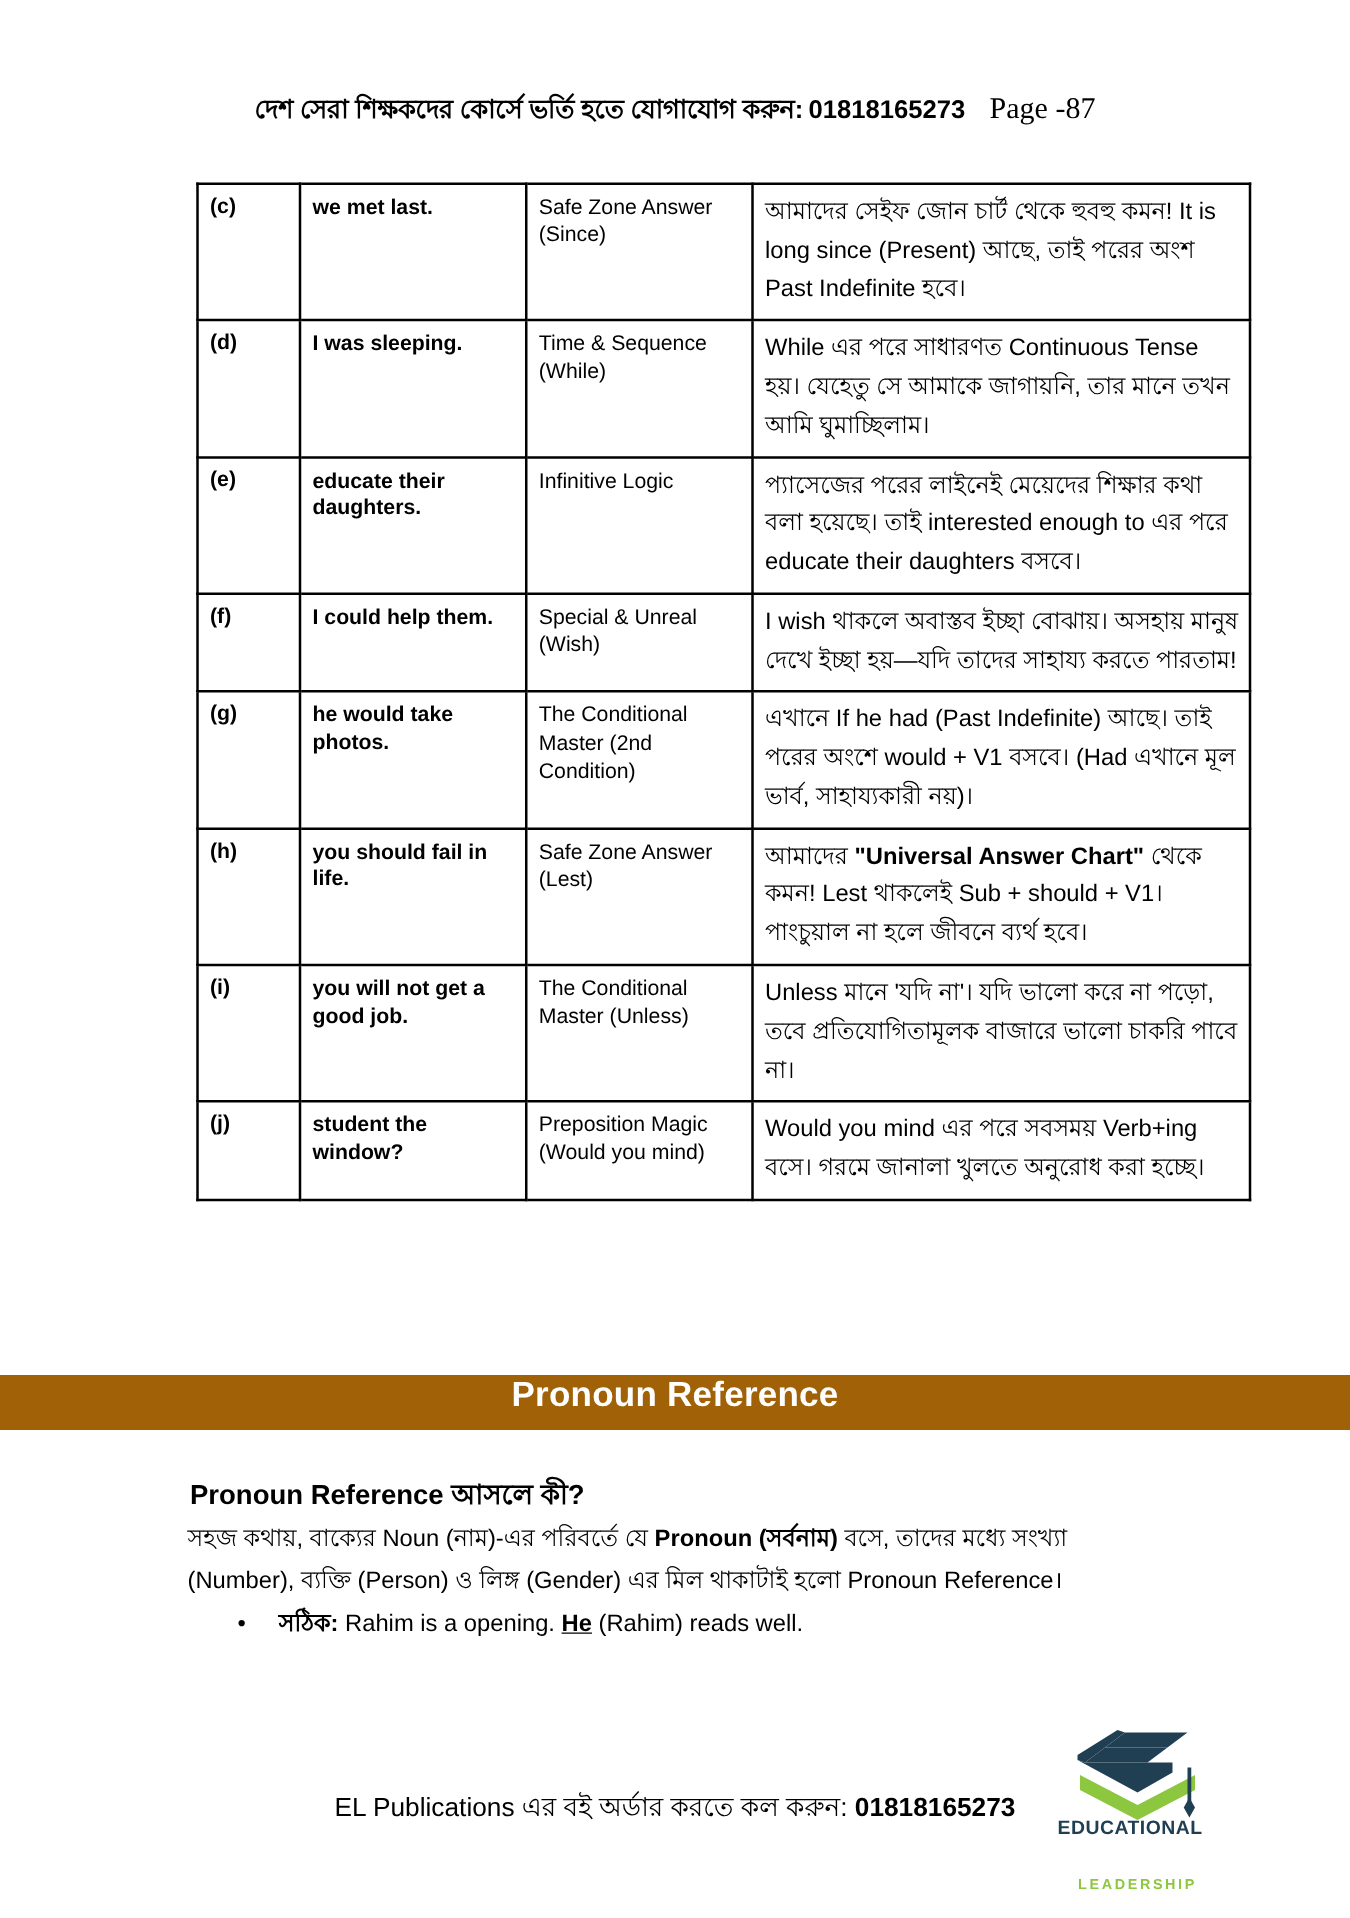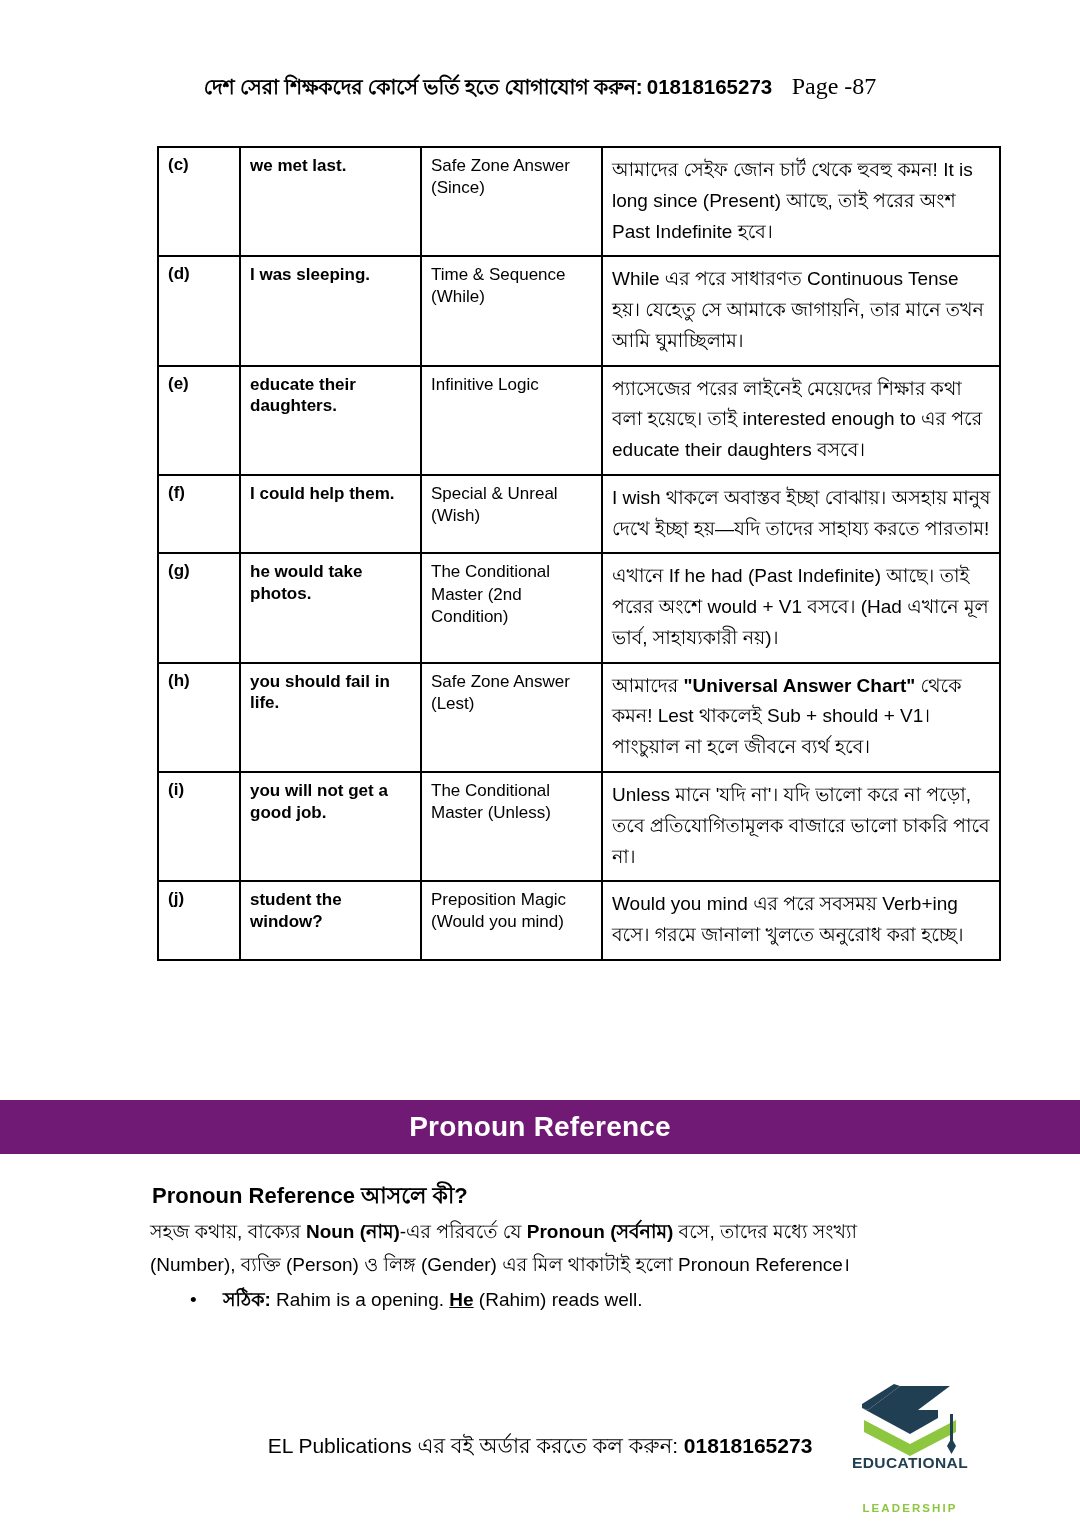--- a/index.html
+++ b/index.html
@@ -59,25 +59,24 @@
   .col-answer { width: 162px; font-weight: bold; font-size: 17px; line-height: 1.28; }
   .col-rule   { width: 162px; font-weight: normal; font-size: 17px; line-height: 1.3; }
   .col-expl   { width: 379px; font-size: 19px; line-height: 1.62; padding-left: 11px; }
 
   
   .section-banner {
     position: absolute;
     left: 0;
     top: 1100px;
     width: 1080px;
-    height: 54px;
-    background: #701a75;
+    height: 44px;
+    background: #a16207;
     color: #ffffff;
     display: flex;
-    align-items: center;
     justify-content: center;
     font-size: 28px;
     font-weight: bold;
     letter-spacing: 0.2px;
   }
 
   
   .sub-heading {
     position: absolute;
     left: 152px;
@@ -135,21 +134,21 @@
     top: 1384px;
     width: 128px;
     height: 110px;
   }
   .logo-mark { position: absolute; left: 8px; top: 0; width: 112px; height: 72px; }
   .logo-word {
     position: absolute;
     left: 0;
     top: 70px;
     width: 128px;
-    text-align: center;
+    text-align: left;
     font-size: 15.5px;
     font-weight: bold;
     color: #203f52;
     letter-spacing: 0.4px;
   }
   .logo-sub {
     position: absolute;
     left: 0;
     top: 90px;
     width: 128px;
@@ -222,21 +221,21 @@
       </tr>
     </tbody>
 </table>
 
 <div class="section-banner">
   <span>Pronoun Reference</span>
 </div>
 
 <div class="sub-heading">Pronoun Reference আসলে কী?</div>
 
-<div class="body-para"><span>সহজ কথায়, বাক্যের </span><span style="font-weight: bold;">Noun (নাম)</span><span>-এর পরিবর্তে যে </span><span style="font-weight: bold;">Pronoun (সর্বনাম)</span><span> বসে, তাদের মধ্যে সংখ্যা (Number), ব্যক্তি (Person) ও লিঙ্গ (Gender) এর মিল থাকাটাই হলো Pronoun Reference।</span></div>
+<div class="body-para"><span>সহজ কথায়, বাক্যের </span><span style="font-weight: normal;">Noun (নাম)</span><span>-এর পরিবর্তে যে </span><span style="font-weight: bold;">Pronoun (সর্বনাম)</span><span> বসে, তাদের মধ্যে সংখ্যা (Number), ব্যক্তি (Person) ও লিঙ্গ (Gender) এর মিল থাকাটাই হলো Pronoun Reference।</span></div>
 
 <ul class="bullet-list">
     <li><span class="dot">•</span><span style="font-weight: bold;">সঠিক:</span><span> Rahim is a opening. </span><span style="font-weight: bold; text-decoration: underline;">He</span><span> (Rahim) reads well.</span></li>
   </ul>
 
 <div class="footer-text">
   <span>EL Publications এর বই অর্ডার করতে কল করুন:</span>
   <span class="f-phone">01818165273</span>
 </div>
 

